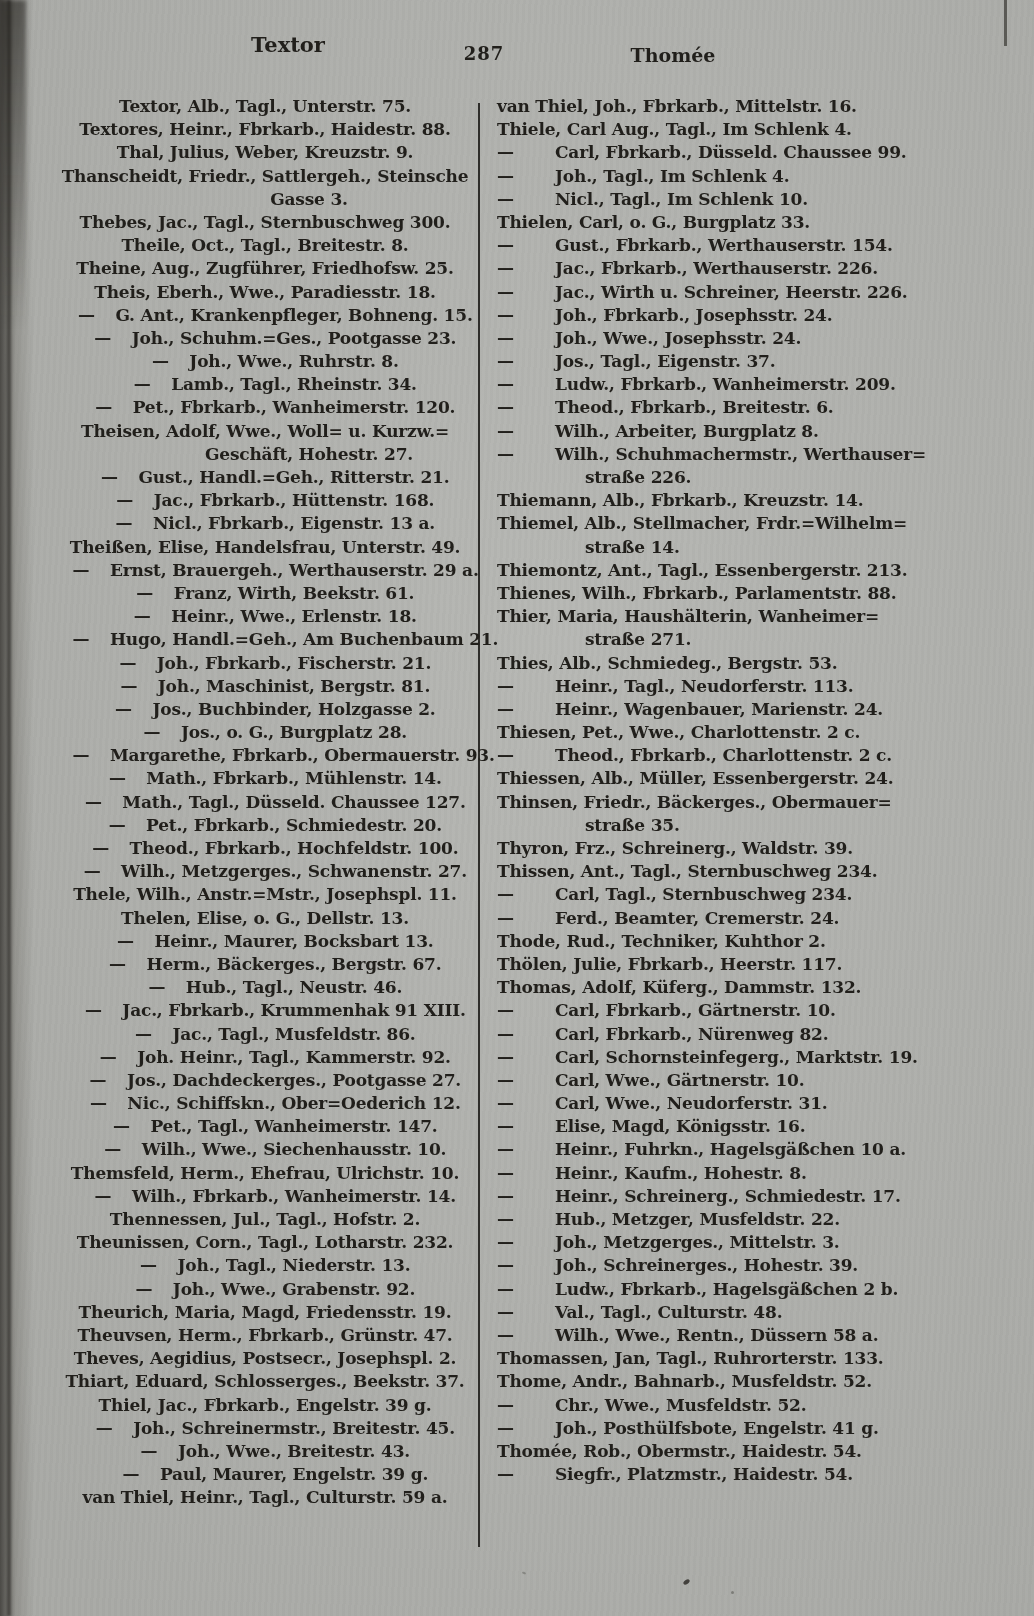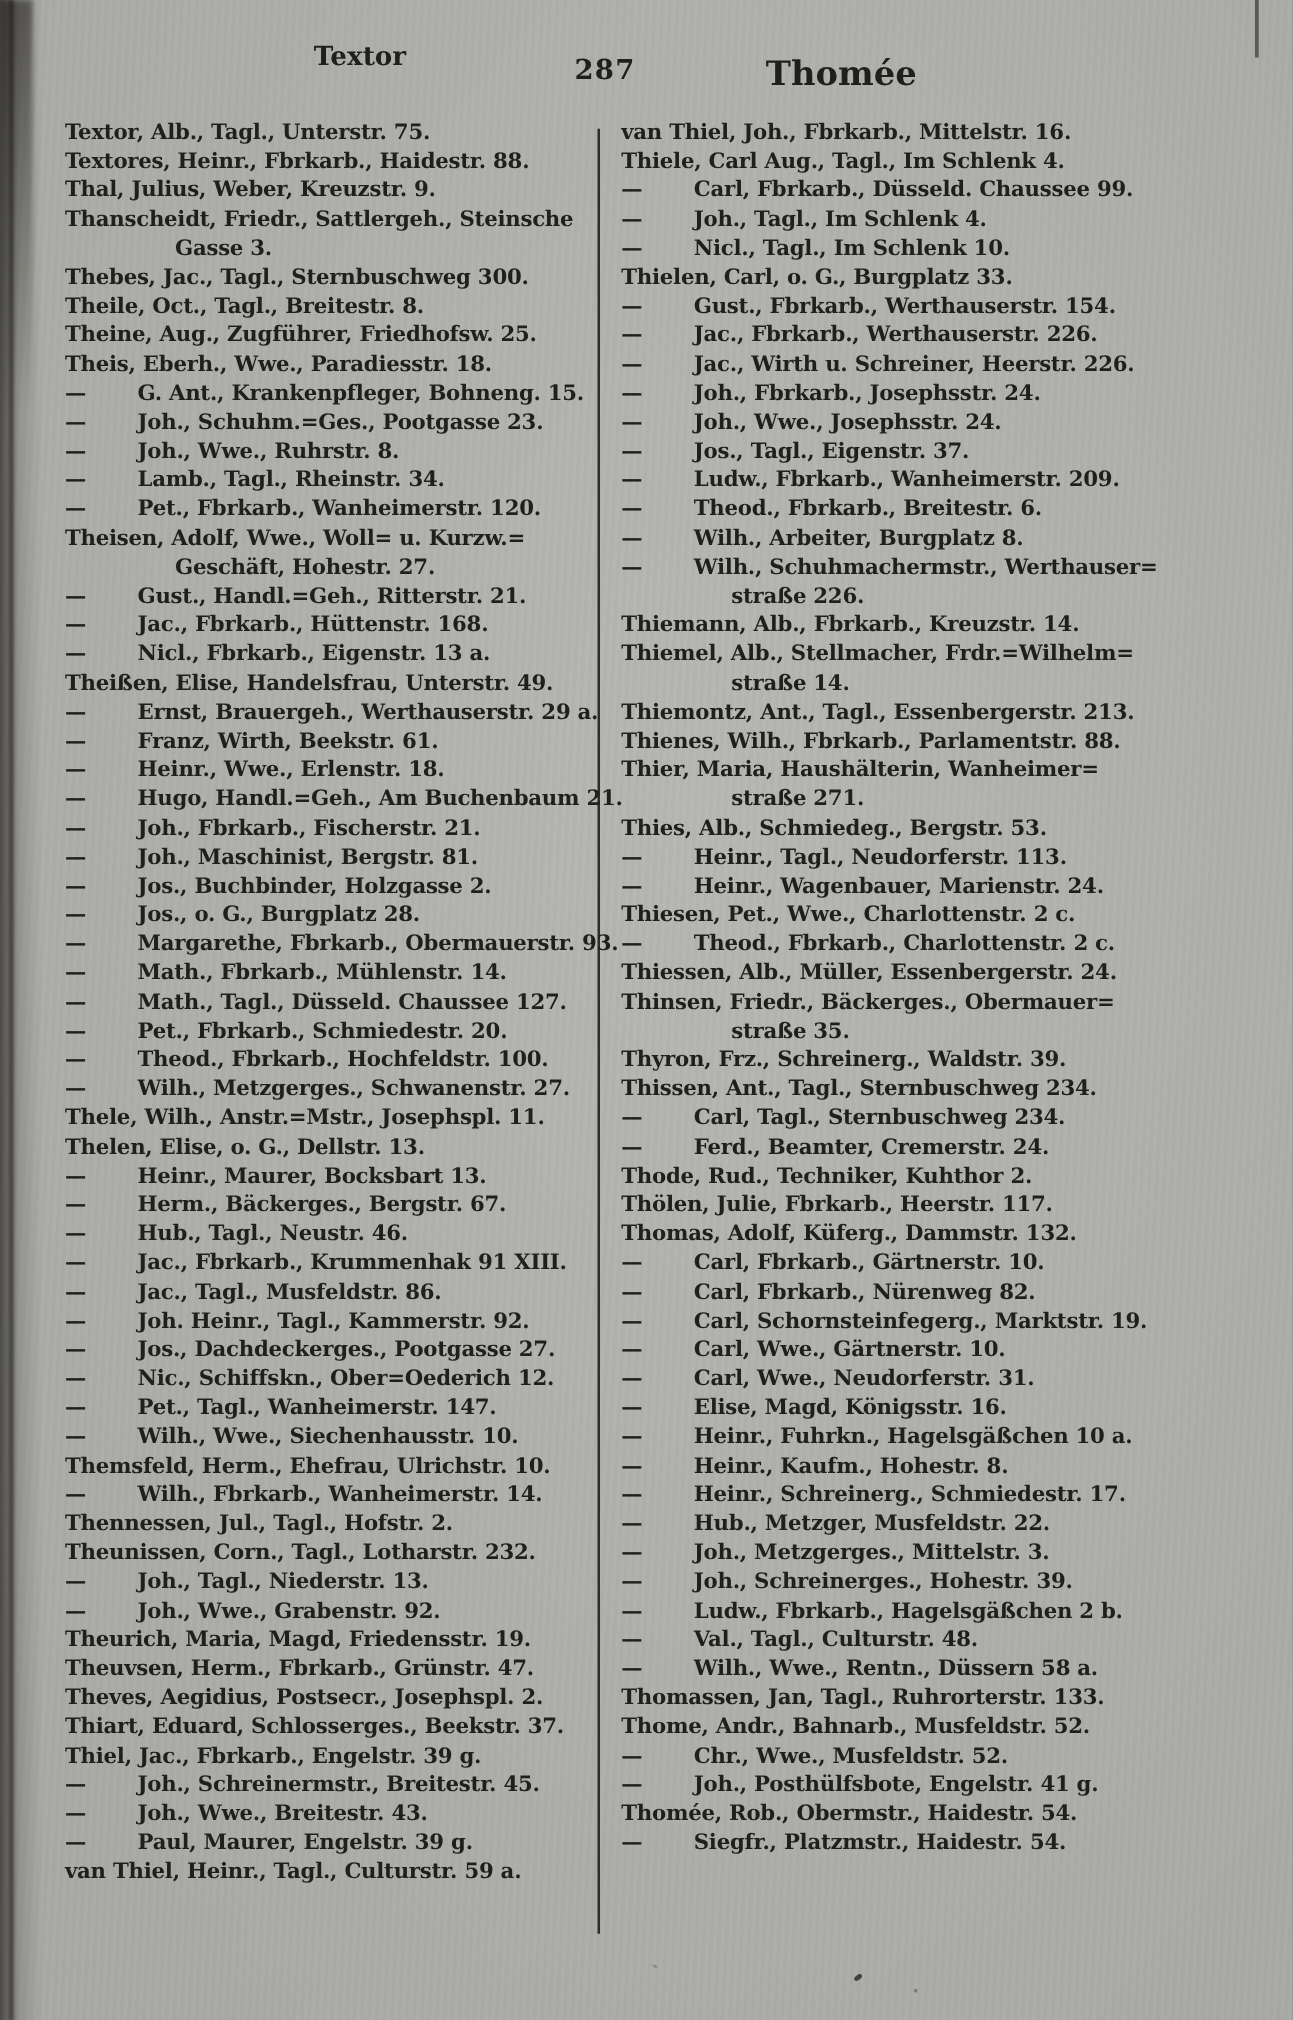--- a/index.html
+++ b/index.html
@@ -39,26 +39,26 @@
     background:rgba(48,46,42,0.65);filter:blur(0.5px);
   }
   .speck{position:absolute;background:rgba(40,38,34,0.8);border-radius:50%;}
   .speck.s1{left:683px;top:1580px;width:7px;height:4px;transform:rotate(-35deg);}
   .speck.s2{left:731px;top:1591px;width:3px;height:3px;opacity:.45;}
   .speck.s3{left:522px;top:1572px;width:4px;height:2px;opacity:.35;transform:rotate(20deg);}
 
   
   .header span{position:absolute;transform:translateX(-50%);white-space:nowrap;}
   .hdr-left{left:288px;top:32px;font-size:21px;}
-  .hdr-num{left:484px;top:43px;font-size:22px;letter-spacing:1px;}
-  .hdr-right{left:673px;top:44px;font-size:27px;}
+  .hdr-num{left:484px;top:43px;font-size:18px;letter-spacing:1px;}
+  .hdr-right{left:673px;top:44px;font-size:19px;}
 
   
   .col{position:absolute;top:95px;}
-  .col-left{left:52px;width:426px;}
+  .col-left{left:52px;width:426px;text-align:center;}
   .col-right{left:497px;width:525px;}
   .divider{
     position:absolute;left:478px;top:103px;width:2px;height:1444px;
     background:var(--divider);
   }
   .line{
     white-space:nowrap;
     height:23.2px;line-height:23.2px;
     font-size:17px;letter-spacing:-0.2px;
   }

